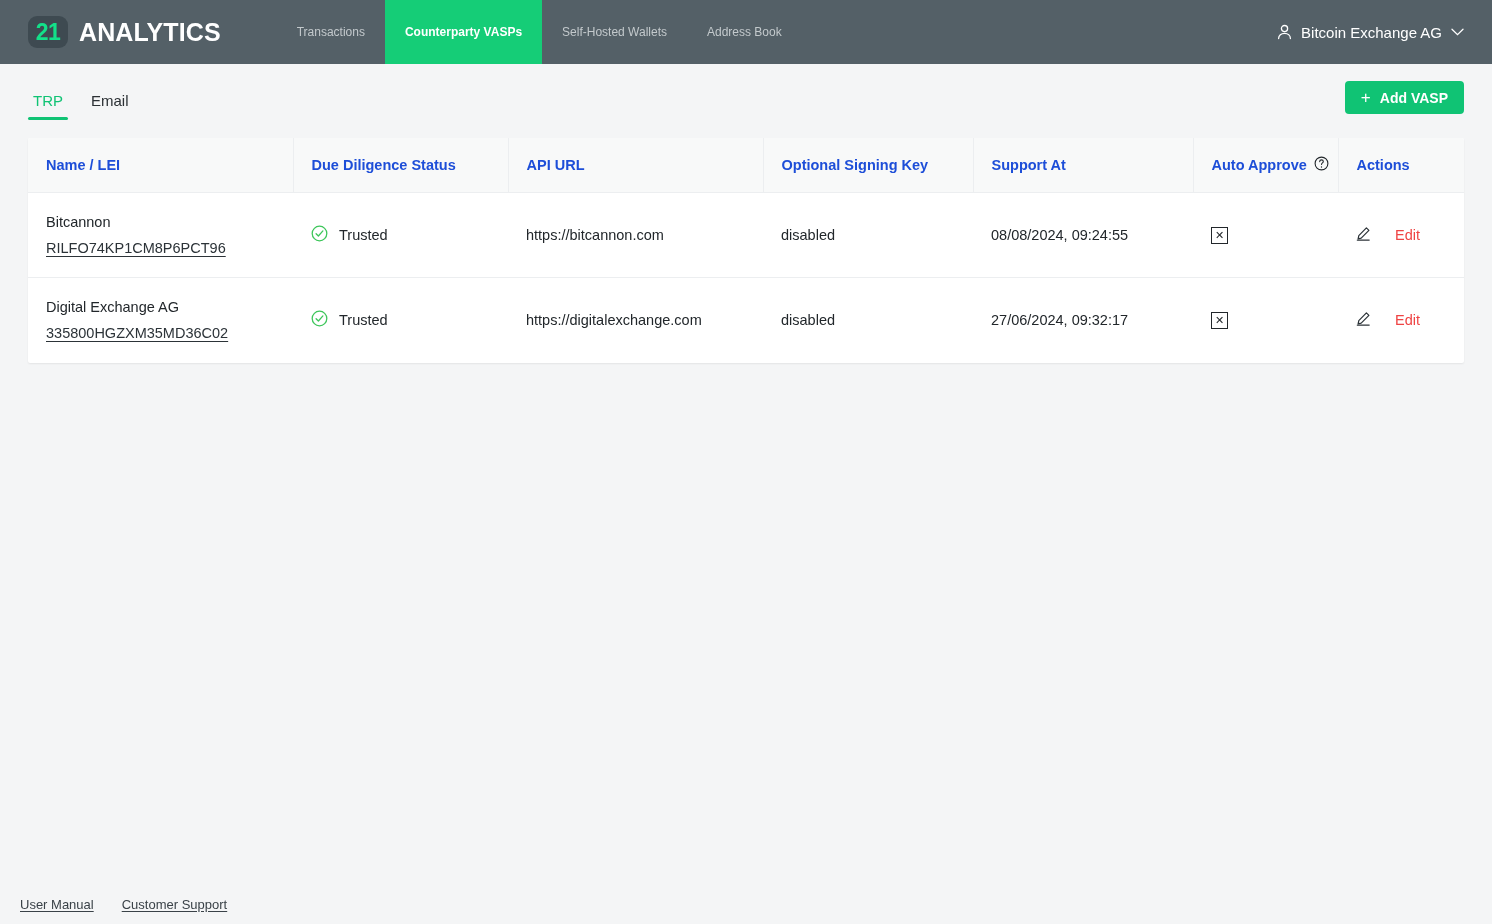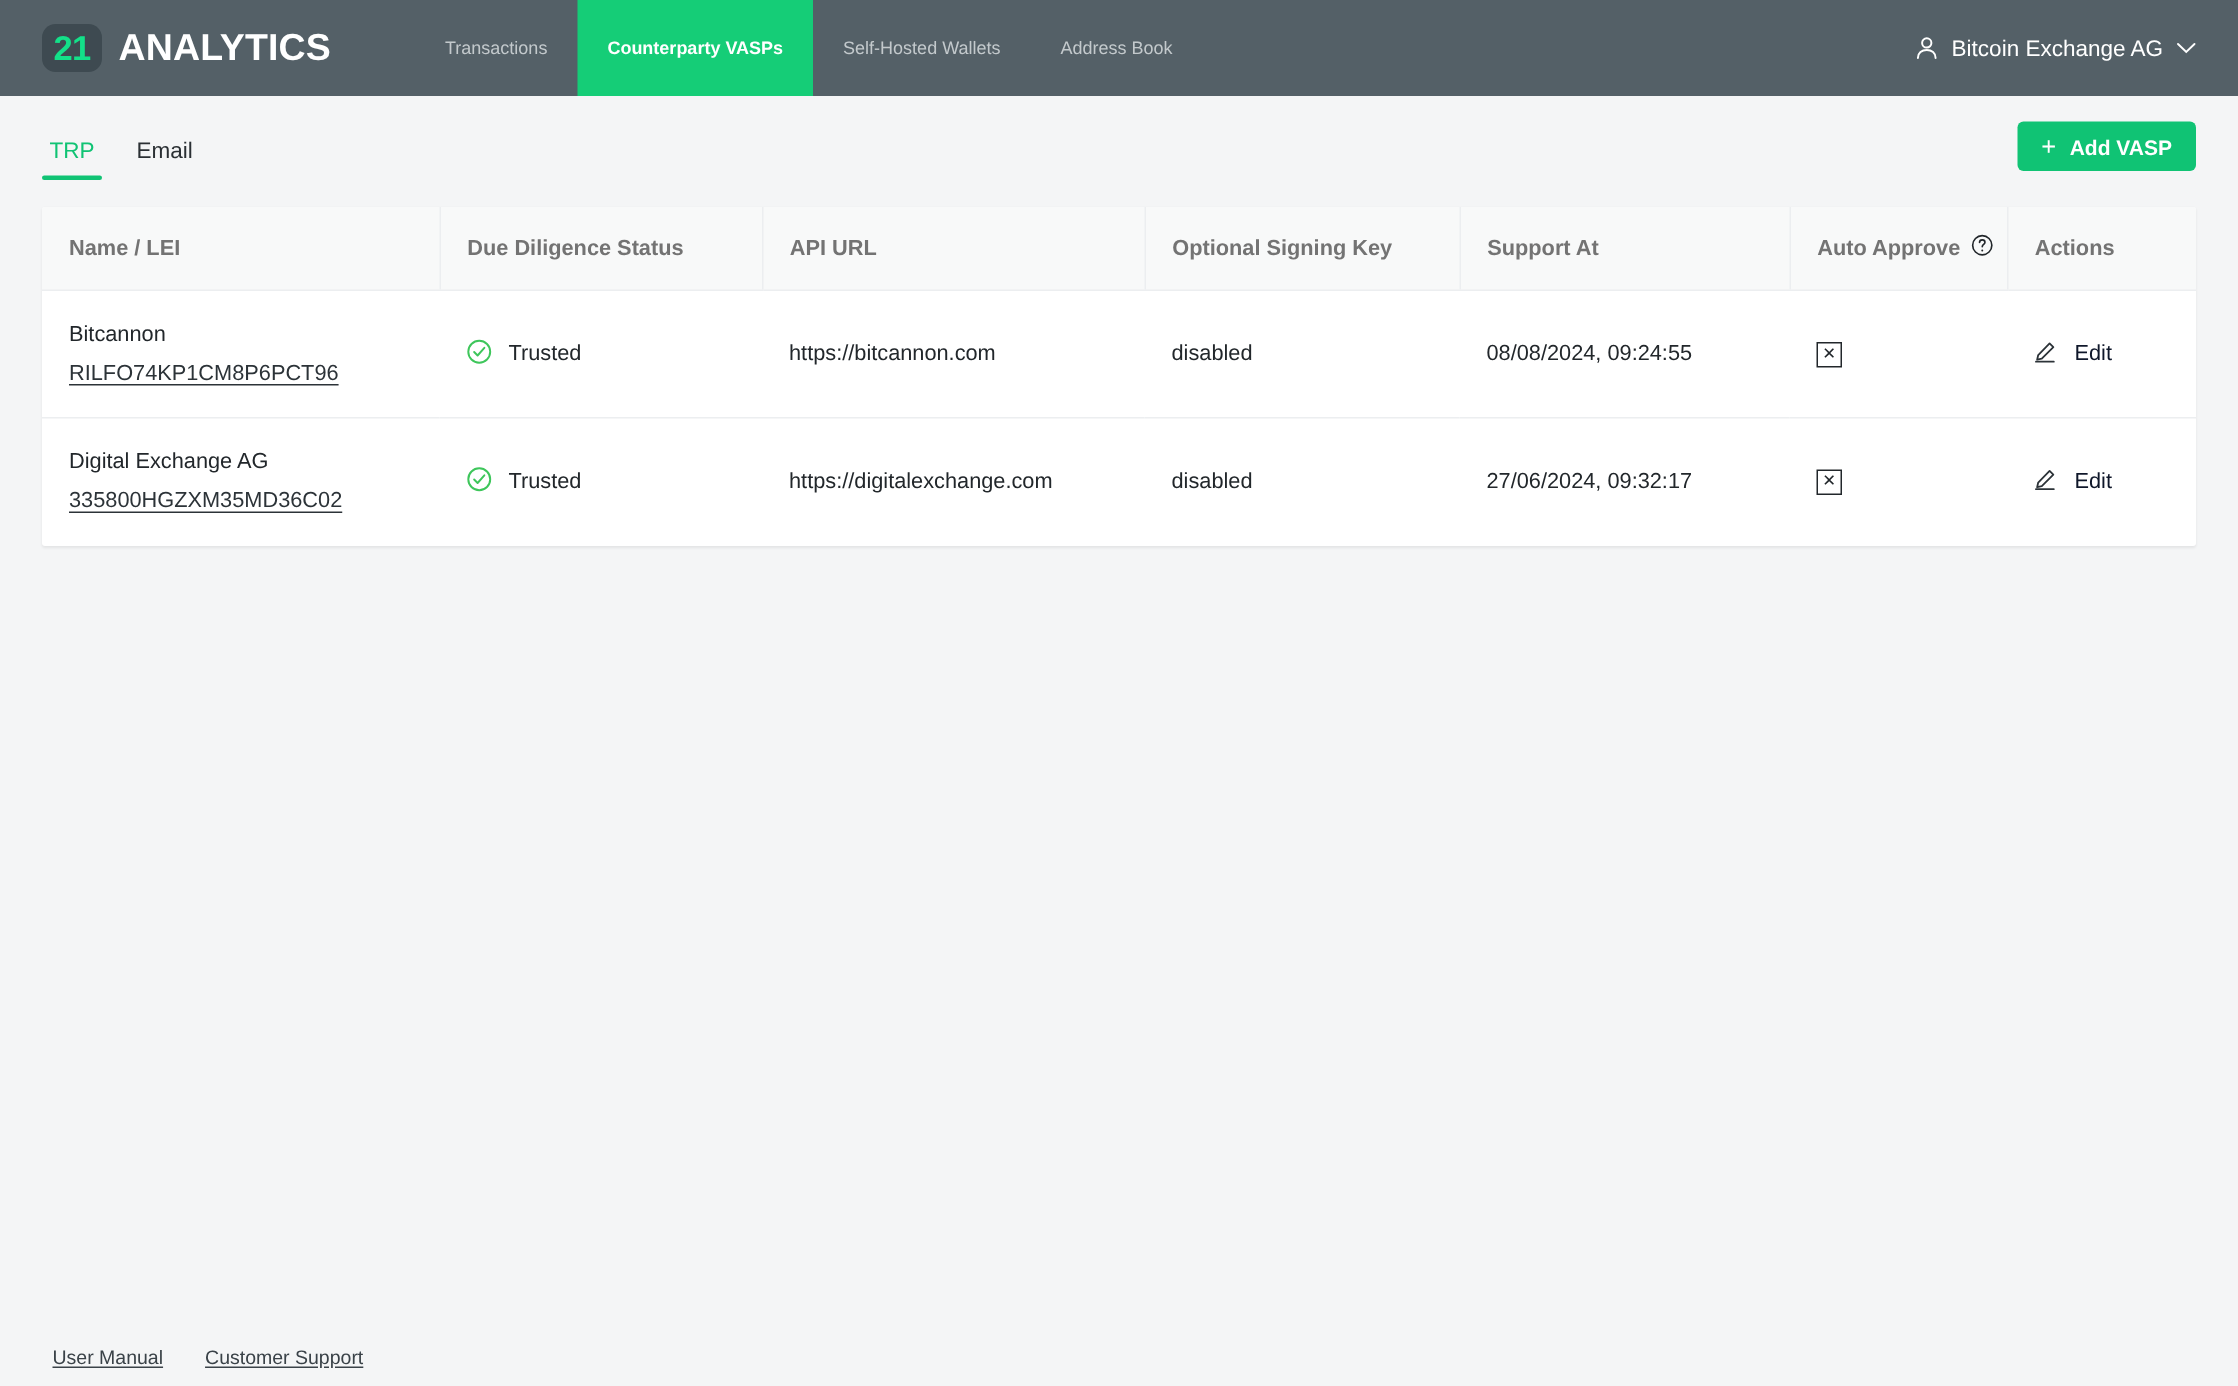--- a/index.html
+++ b/index.html
@@ -151,21 +151,21 @@
   }
 
   table { width: 100%; border-collapse: collapse; table-layout: fixed; }
 
   thead tr { background: #f8f9f9; }
 
   th {
     text-align: left;
     font-size: 14.5px;
     font-weight: bold;
-    color: #737373;
+    color: #1d4ed8;
     padding: 18px 0 18px 18px;
     border-bottom: 1px solid #eceef0;
     border-left: 1px solid #eceef0;
     vertical-align: middle;
     white-space: nowrap;
   }
   th:first-child { border-left: none; }
 
   .th-inner { display: flex; align-items: center; gap: 7px; }
 
@@ -198,30 +198,30 @@
     justify-content: center;
     font-size: 11px;
     line-height: 1;
     color: #22272b;
     cursor: pointer;
   }
 
   .edit-link {
     display: inline-flex;
     align-items: center;
-    gap: 12px;
-    color: #0f172a;
+    gap: 24px;
+    color: #ef4444;
     font-size: 14.5px;
     cursor: pointer;
   }
 
   
   .footer {
     position: absolute;
-    left: 35px;
+    left: 20px;
     bottom: 12px;
     display: flex;
     gap: 28px;
   }
   .footer a {
     font-size: 13px;
     color: #3a4248;
     text-decoration: underline;
     text-underline-offset: 2px;
     cursor: pointer;

